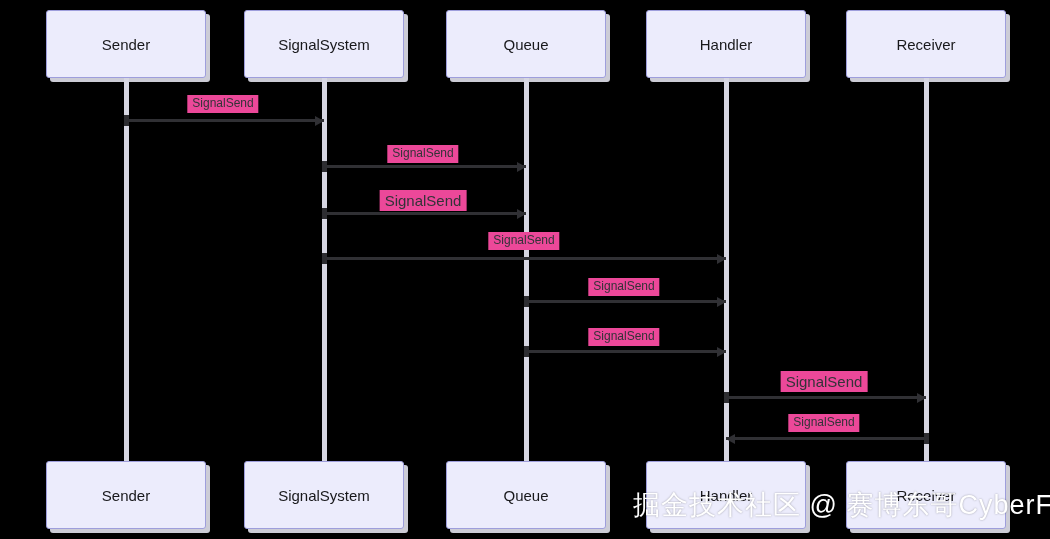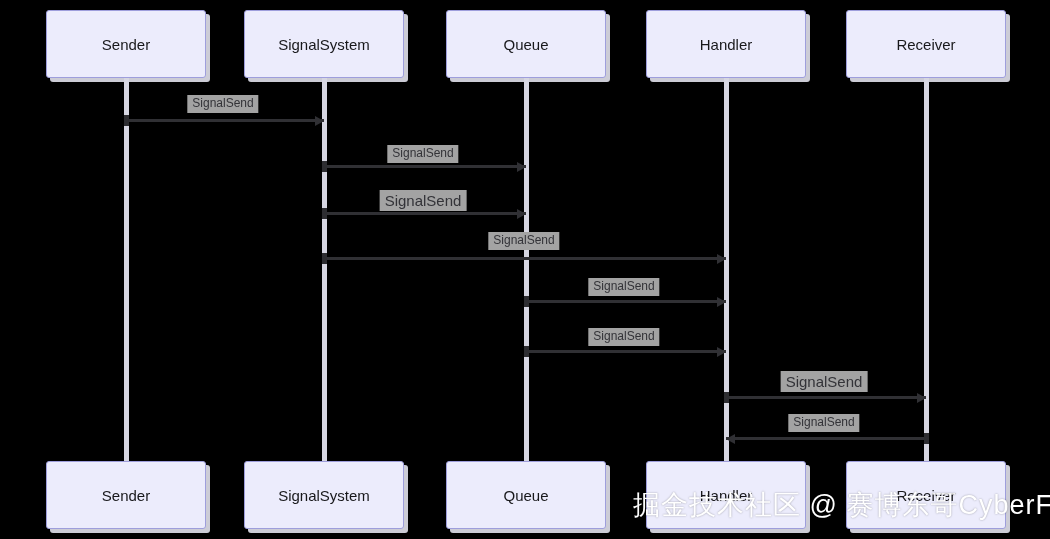--- a/index.html
+++ b/index.html
@@ -63,21 +63,21 @@
     position: absolute;
     width: 5px;
     height: 11px;
     background: #2d2d31;
   }
 
   .msg-label {
     position: absolute;
     font-size: 12px;
     color: #333338;
-    background: #a3a3a3;
+    background: #ec4899;
     padding: 2px 5px;
     white-space: nowrap;
     line-height: 1.15;
     transform: translateX(-50%);
   }
   .msg-label.big { font-size: 15px; }
 
   
   #watermark {
     position: absolute;

